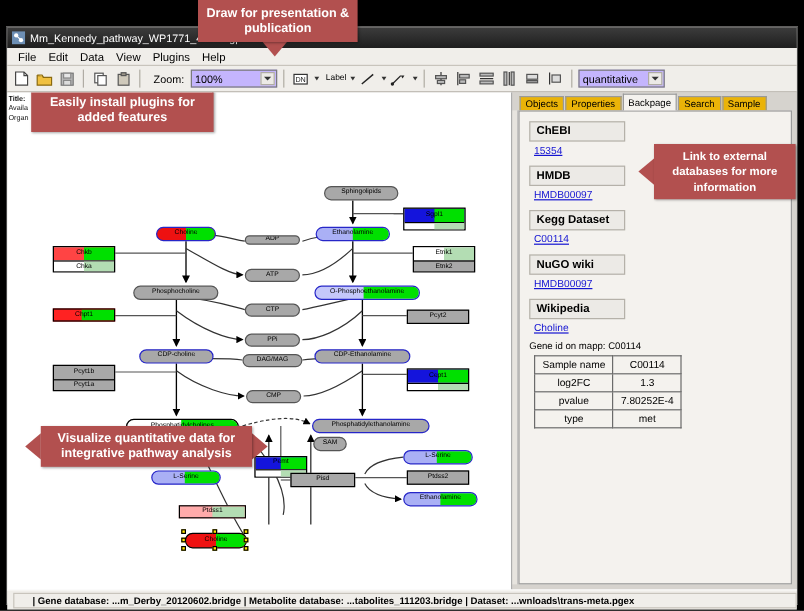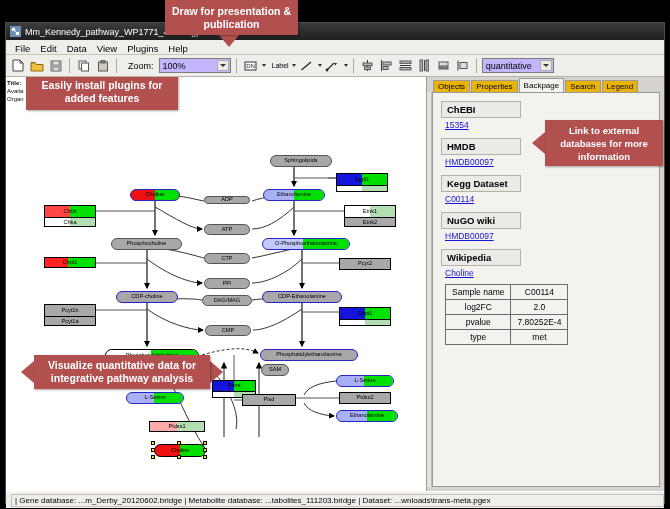--- a/index.html
+++ b/index.html
@@ -98,21 +98,21 @@
   .vscroll-left {
     position:absolute; left:0; top:15px; width:5px; bottom:4px; background:#e7e4df;
     border-right:1px solid #bbb;
   }
   
   .statusbar {
     height:17px; background:#f0eeea; border-top:1px solid #fff;
     display:flex; align-items:center; font-size:8px; padding-left:5px; color:#000;
     white-space:nowrap; overflow:hidden;
   }
-  .statusinner{ border:1px solid #c8c4bc; height:13px; line-height:12px; width:100%; padding-left:3px;}
+  .statusinner{ border:1px solid #c8c4bc; height:13px; line-height:12px; width:100%; padding-left:15px;font-weight:bold;}
   
   .node {
     position:absolute; font-size:5.6px; text-align:center; color:#000;
     display:flex; align-items:center; justify-content:center;
     white-space:nowrap; line-height:1;
   }
   .metab { border-radius:9px; border:1.2px solid #2626c8; overflow:hidden; }
   .metab.grey { background:#a8a8a8; border:1px solid #555; }
   .gene { border:1.2px solid #000; background:#a8a8a8; overflow:hidden;}
   .half { position:absolute; top:0; bottom:0; }
@@ -531,21 +531,21 @@
     </div>
 
     <div class="rightpanel">
       <div class="vscroll-left"></div>
 
       <div class="tabstrip">
         <div class="tab">Objects</div>
         <div class="tab">Properties</div>
         <div class="tab active">Backpage</div>
         <div class="tab">Search</div>
-        <div class="tab">Legend</div>
+        <div class="tab">Sample</div>
       </div>
 
       <div class="panelbody">
 
         <div class="dbblock">
           <div class="dbheader">ChEBI</div>
           <a class="dblink">15354</a>
         </div>
 
         <div class="dbblock">
@@ -562,30 +562,31 @@
         <div class="dbblock">
           <div class="dbheader">NuGO wiki</div>
           <a class="dblink">HMDB00097</a>
         </div>
 
         <div class="dbblock">
           <div class="dbheader">Wikipedia</div>
           <a class="dblink">Choline</a>
         </div>
 
+        <div class="geneid">Gene id on mapp: C00114</div>
 
         <table class="exprtable">
           <tbody>
               <tr>
             <td>Sample name</td>
             <td>C00114</td>
           </tr>
           <tr>
             <td>log2FC</td>
-            <td>2.0</td>
+            <td>1.3</td>
           </tr>
           <tr>
             <td>pvalue</td>
             <td>7.80252E-4</td>
           </tr>
           <tr>
             <td>type</td>
             <td>met</td>
           </tr>
         </tbody>

